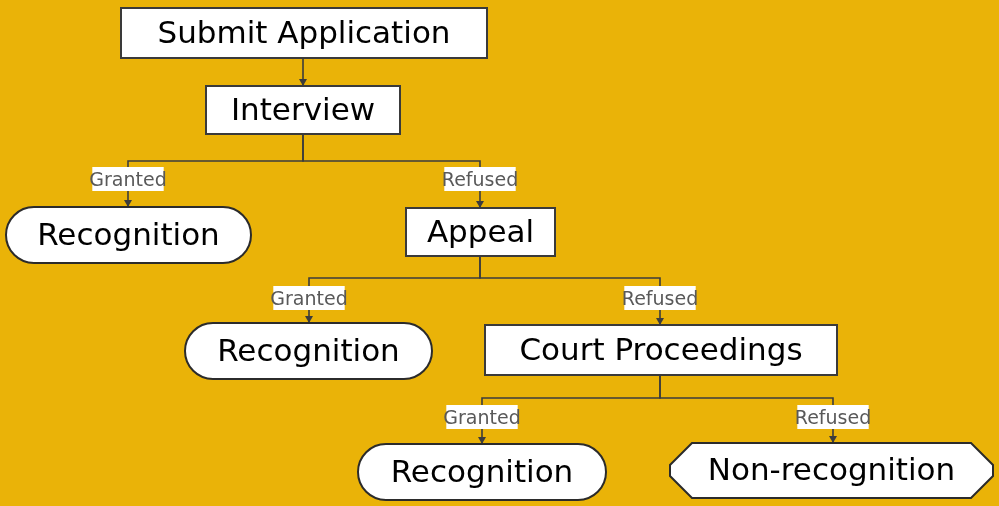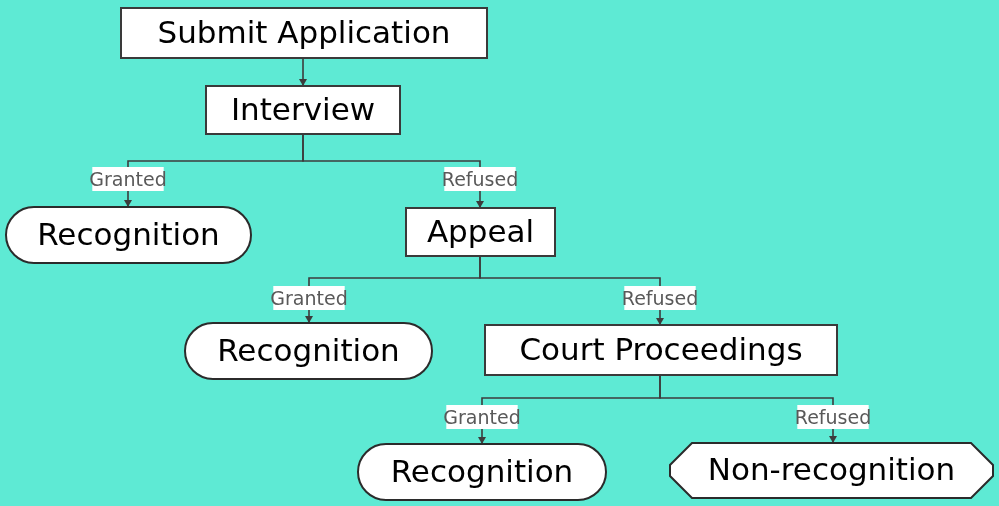--- a/index.html
+++ b/index.html
@@ -8,21 +8,21 @@
     padding: 0;
     background: #ffffff;
   }
   body {
     font-family: "DejaVu Sans", sans-serif;
   }
   #diagram-root {
     position: relative;
     width: 999px;
     height: 506px;
-    background: #5eead4;
+    background: #eab308;
     overflow: hidden;
   }
   #flow-svg {
     position: absolute;
     top: 0;
     left: 0;
     width: 999px;
     height: 506px;
     display: block;
   }

